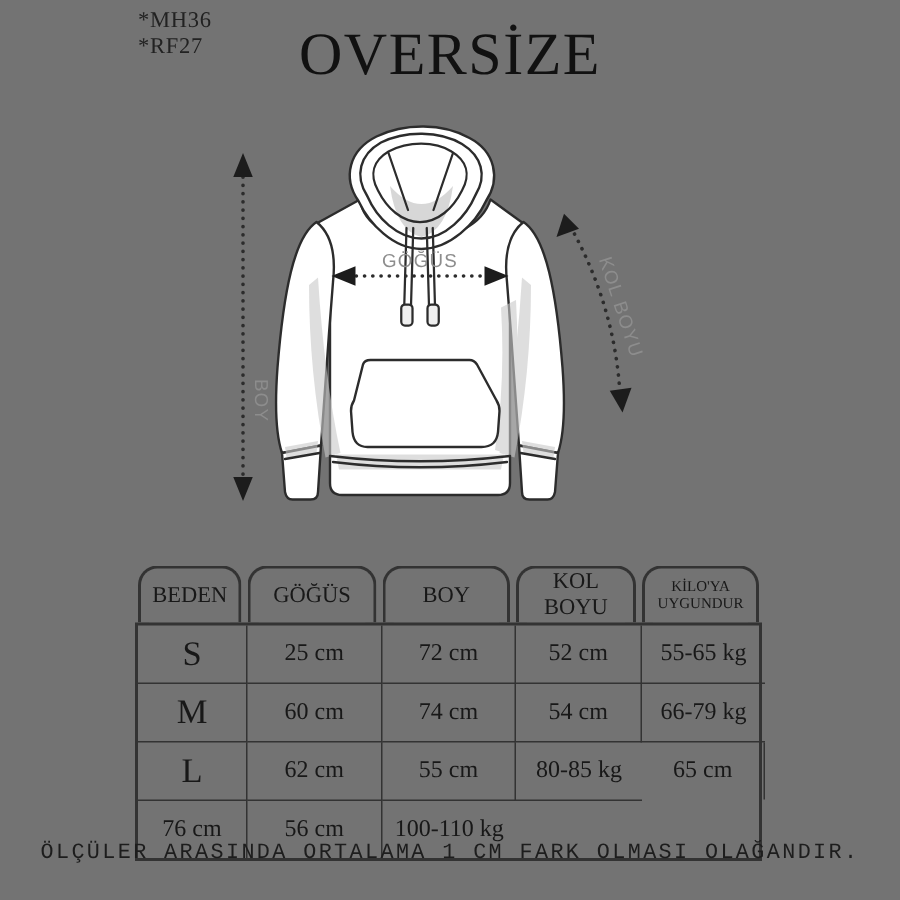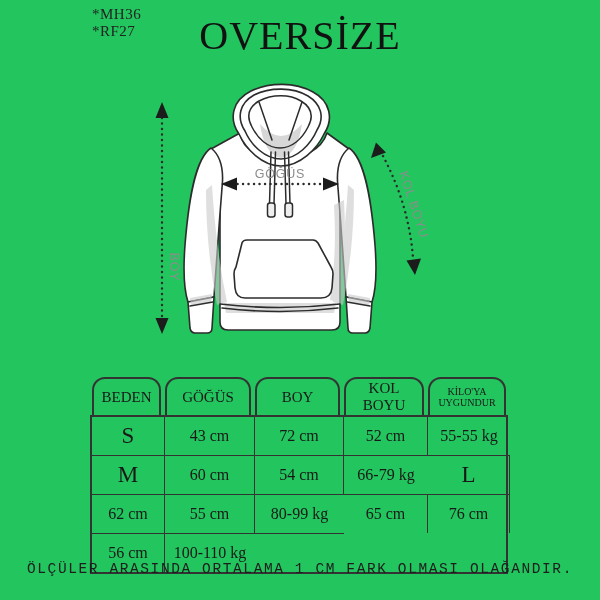--- a/index.html
+++ b/index.html
@@ -1,16 +1,16 @@
 <!DOCTYPE html>
 <html><head>
 <meta charset="utf-8">
 <style>
   html,body{margin:0;padding:0;background:#ffffff;}
-  #page{position:relative;width:600px;height:600px;background:#22c55e;overflow:hidden;
+  #page{position:relative;width:600px;height:600px;background:#737373;overflow:hidden;
         font-family:"Liberation Serif", serif;color:#1c1c1c;}
 
   
   .codes{position:absolute;left:92px;top:6px;font-size:15px;line-height:17px;
          letter-spacing:0.5px;color:#222;}
 
   
   .title{position:absolute;left:0;top:0;width:100%;text-align:center;
          font-size:40px;font-weight:500;letter-spacing:1px;color:#111;margin-top:12px;}
 
@@ -125,34 +125,35 @@
   <div class="size-table">
     <div class="thead">
       <div class="th">BEDEN</div>
       <div class="th">GÖĞÜS</div>
       <div class="th">BOY</div>
       <div class="th">KOL BOYU</div>
       <div class="th small">KİLO'YA UYGUNDUR</div>
     </div>
     <div class="tbody">
       <div class="td size">S</div>
-      <div class="td">43 cm</div>
+      <div class="td">25 cm</div>
       <div class="td">72 cm</div>
       <div class="td">52 cm</div>
-      <div class="td lastcol">55-55 kg</div>
+      <div class="td lastcol">55-65 kg</div>
 
       <div class="td size">M</div>
       <div class="td">60 cm</div>
+      <div class="td">74 cm</div>
       <div class="td">54 cm</div>
       <div class="td lastcol">66-79 kg</div>
 
       <div class="td size">L</div>
       <div class="td">62 cm</div>
       <div class="td">55 cm</div>
-      <div class="td lastcol">80-99 kg</div>
+      <div class="td lastcol">80-85 kg</div>
 
       <div class="td lastrow">65 cm</div>
       <div class="td lastrow">76 cm</div>
       <div class="td lastrow">56 cm</div>
       <div class="td lastcol lastrow">100-110 kg</div>
     </div>
   </div>
 
   <div class="footer-note">ÖLÇÜLER ARASINDA ORTALAMA 1 CM FARK OLMASI OLAĞANDIR.</div>
 

